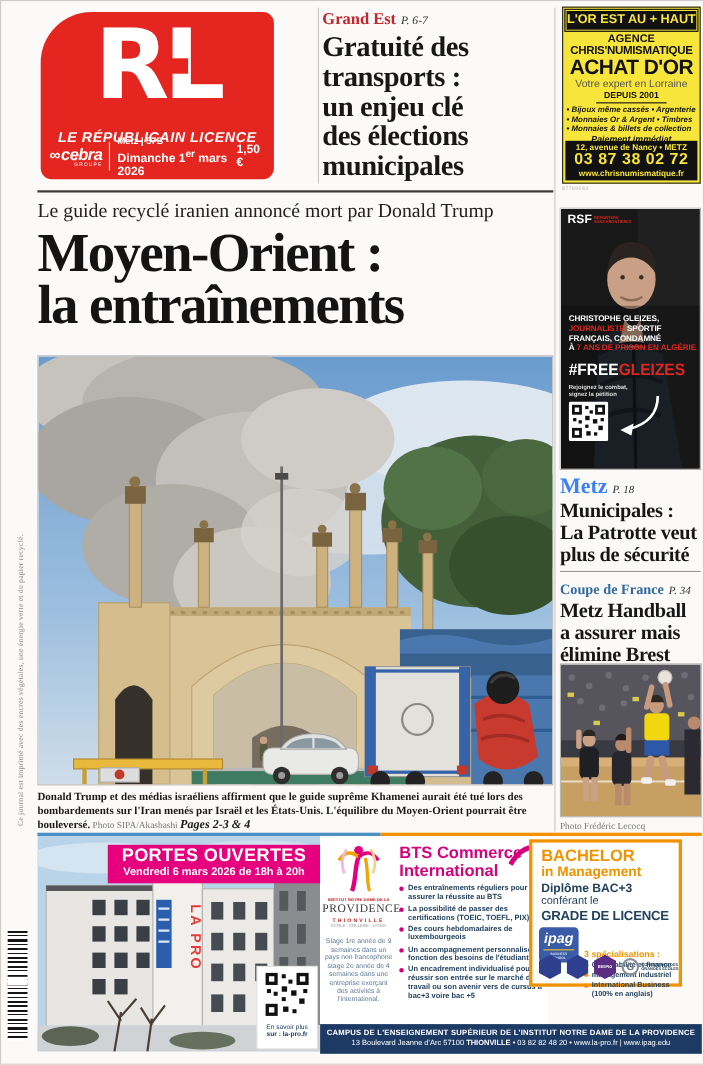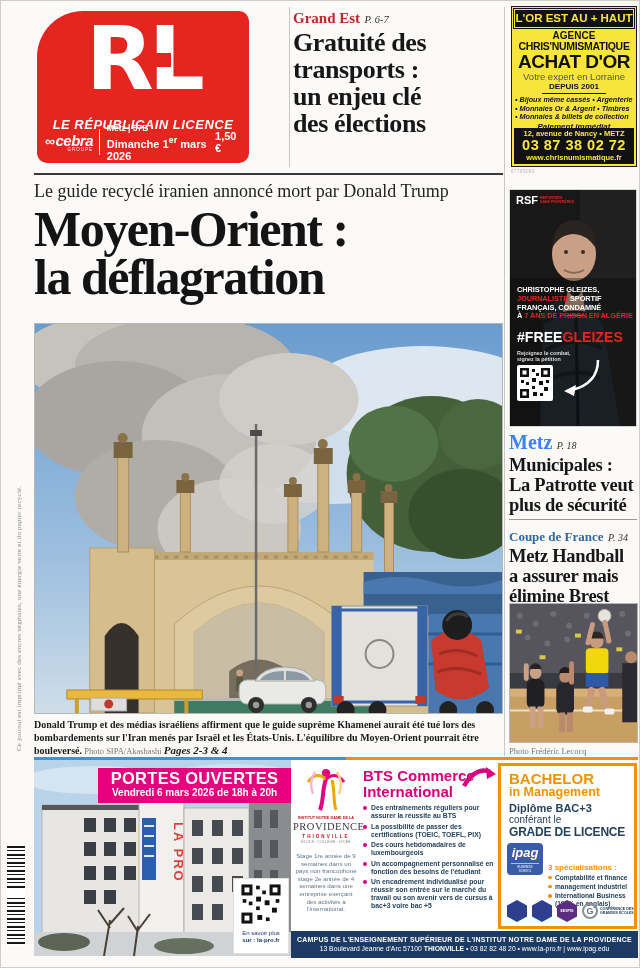--- a/index.html
+++ b/index.html
@@ -111,21 +111,21 @@
   .prov-sub{position:absolute;left:2px;top:80px;width:66px;text-align:center;color:#8a8a8a;font-size:3.8px;}
   .prov-note{position:absolute;left:4px;top:92px;width:62px;text-align:center;color:#5b7691;
              font-size:6.2px;line-height:7.6px;}
   .bts-title{position:absolute;left:72px;top:8px;color:#d6007f;font-weight:800;font-size:15px;line-height:16px;}
   .bts-arrow{position:absolute;right:2px;top:4px;}
   .bts-list{position:absolute;left:72px;top:44px;width:132px;}
   .bts-li{position:relative;padding-left:8px;margin-bottom:2.5px;color:#24425e;
           font-weight:700;font-size:6.8px;line-height:8px;}
   .bts-li::before{content:"";position:absolute;left:0;top:2px;width:4px;height:4px;border-radius:50%;background:#d6007f;}
 
-  .bach{left:497px;top:762px;width:139px;height:166px;background:#fff;border:3px solid #f39200;box-sizing:border-box;}
+  .bach{left:480px;top:762px;width:139px;height:134px;background:#fff;border:3px solid #f39200;box-sizing:border-box;}
   .ba-t1{margin:5px 0 0 8px;color:#f39200;font-weight:800;font-size:15px;line-height:15px;}
   .ba-t2{margin-left:8px;color:#f39200;font-weight:800;font-size:12.5px;line-height:13px;}
   .ba-s1{margin:3px 0 0 8px;color:#24425e;font-weight:700;font-size:11px;line-height:12px;}
   .ba-s2{margin-left:8px;color:#24425e;font-size:10px;line-height:11px;}
   .ba-s3{margin-left:8px;color:#24425e;font-weight:800;font-size:12px;line-height:14px;letter-spacing:-.2px;}
   .ba-row{display:flex;margin:4px 0 0 6px;}
   .ipag{width:36px;height:32px;background:#3a5ca8;border-radius:4px;color:#fff;text-align:center;flex:none;}
   .ipag-t{font-weight:800;font-style:italic;font-size:13px;line-height:20px;}
   .ipag-sub{font-size:3px;line-height:4px;border-top:1px solid #f5c518;margin:0 4px;padding-top:1px;}
   .ba-specs{margin-left:5px;width:86px;}
@@ -177,20 +177,21 @@
   <div class="abs top-story">
     <div>
       <span class="kicker-red serif">Grand Est</span>
       <span class="kicker-pages serif">P. 6-7</span>
     </div>
     <div class="top-headline serif">
       <div>Gratuité des</div>
       <div>transports :</div>
       <div>un enjeu clé</div>
       <div>des élections</div>
+      <div>municipales</div>
     </div>
   </div>
 
   <div class="abs gold-ad">
     <div class="gold-banner">L'OR EST AU + HAUT</div>
     <div class="g1">AGENCE</div>
     <div class="g2">CHRIS'NUMISMATIQUE</div>
     <div class="g3">ACHAT D'OR</div>
     <div class="g4">Votre expert en Lorraine</div>
     <div class="g5">DEPUIS 2001</div>
@@ -208,21 +209,21 @@
   </div>
   <div class="abs ad-ref">87789083</div>
 
   <div class="abs rule-h"></div>
   <div class="abs rule-v1"></div>
   <div class="abs rule-v2"></div>
 
   <div class="abs main-kicker serif">Le guide recyclé iranien annoncé mort par Donald Trump</div>
   <div class="abs main-headline serif">
     <div>Moyen-Orient :</div>
-    <div>la déflagration</div>
+    <div>la entraînements</div>
   </div>
 
   <svg class="abs main-photo" viewBox="0 0 469 389" preserveAspectRatio="none">
     <defs>
       <linearGradient id="sky" x1="0" y1="0" x2="0" y2="1">
         <stop offset="0" stop-color="#6b9ccf"></stop>
           <stop offset=".6" stop-color="#9dbfdf"></stop>
           <stop offset="1" stop-color="#cfdde9"></stop>
       </linearGradient>
     </defs>

